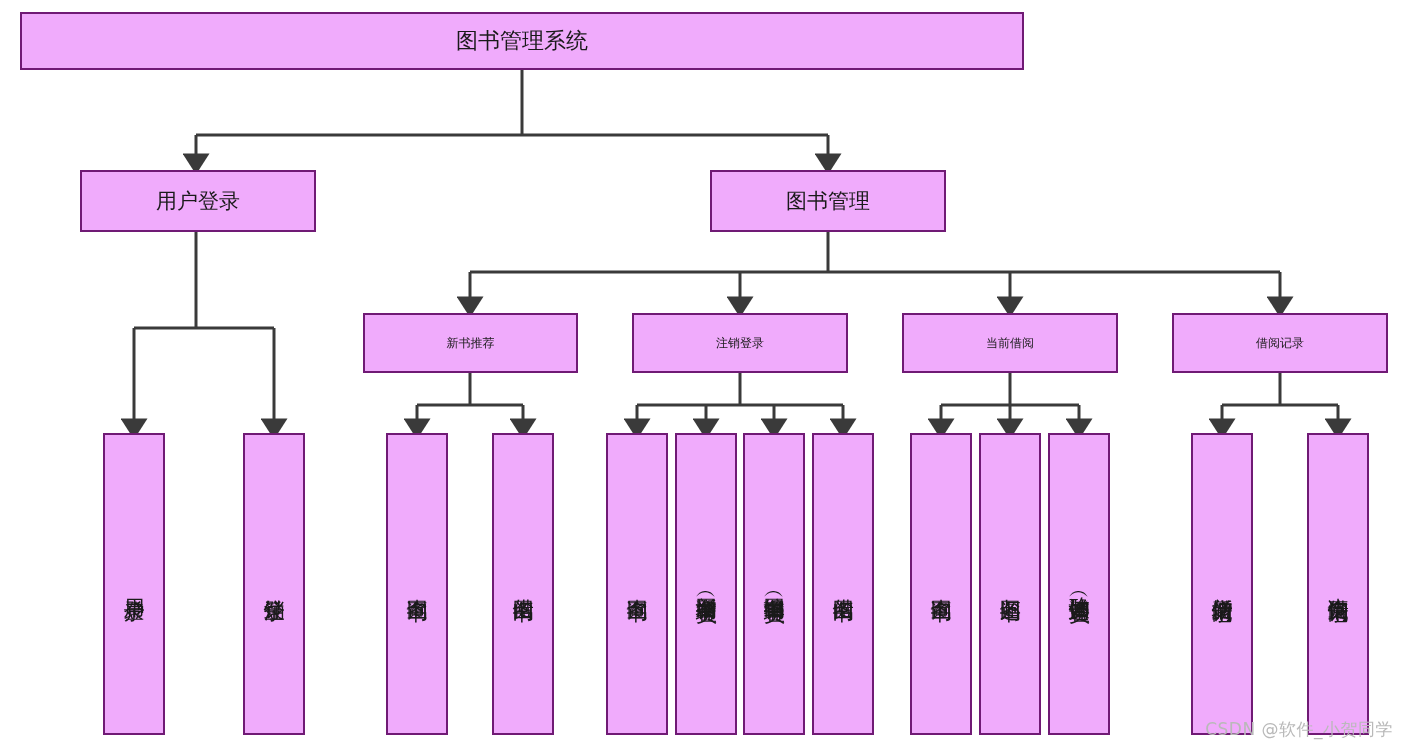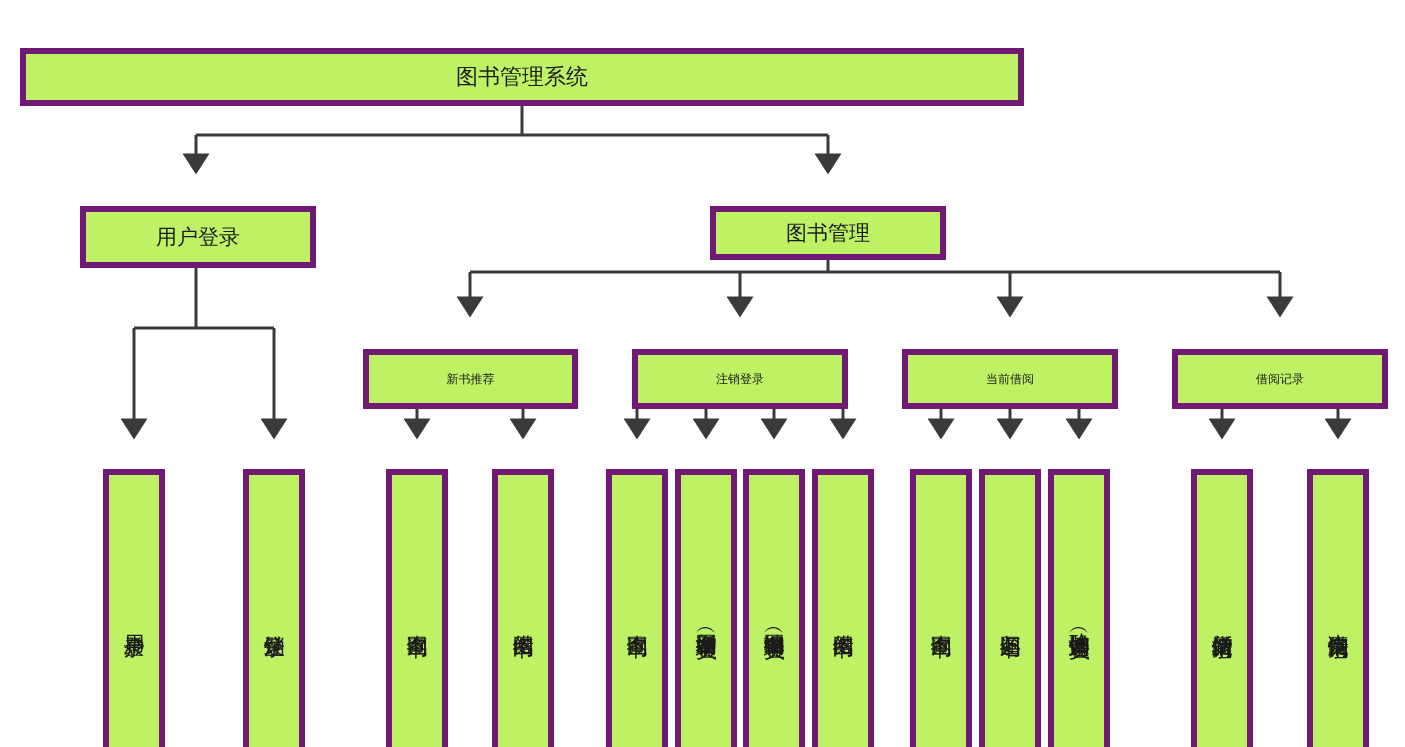--- a/index.html
+++ b/index.html
@@ -22,27 +22,26 @@
     position: absolute;
     left: 0;
     top: 0;
     width: 1405px;
     height: 747px;
     pointer-events: none;
   }
   .node {
     position: absolute;
     box-sizing: border-box;
-    border: 6px solid #701a75;
-    background: #bef264;
+    border: 2px solid #701a75;
+    background: #f0abfc;
     display: flex;
     align-items: center;
     justify-content: center;
     color: #1a1a1a;
-    margin-top: 36px;
   }
   .node.root {
     font-size: 22px;
   }
   .node.lvl2 {
     font-size: 21px;
   }
   .node.lvl3 {
     font-size: 12px;
   }
@@ -134,21 +133,21 @@
     </g>
   </svg>
 
   <div class="node root" style="left:20px; top:12px; width:1004px; height:58px;">
     <span>图书管理系统</span>
   </div>
 
   <div class="node lvl2" style="left:80px; top:170px; width:236px; height:62px;">
     <span>用户登录</span>
   </div>
-  <div class="node lvl2" style="left:710px; top:170px; width:236px; height:54px;">
+  <div class="node lvl2" style="left:710px; top:170px; width:236px; height:62px;">
     <span>图书管理</span>
   </div>
 
   <div class="node lvl3" style="left:363px; top:313px; width:215px; height:60px;">
     <span>新书推荐</span>
   </div>
   <div class="node lvl3" style="left:632px; top:313px; width:216px; height:60px;">
     <span>注销登录</span>
   </div>
   <div class="node lvl3" style="left:902px; top:313px; width:216px; height:60px;">
@@ -195,14 +194,15 @@
     <span class="vtext">确认归还（管理员）</span>
   </div>
 
   <div class="node leaf" style="left:1191px; top:433px; width:62px; height:302px;">
     <span class="vtext">新增借阅记录</span>
   </div>
   <div class="node leaf" style="left:1307px; top:433px; width:62px; height:302px;">
     <span class="vtext">查询借阅记录</span>
   </div>
 
+  <div class="watermark">CSDN @软件_小贺同学</div>
 
 </div>
 
 </body></html>

